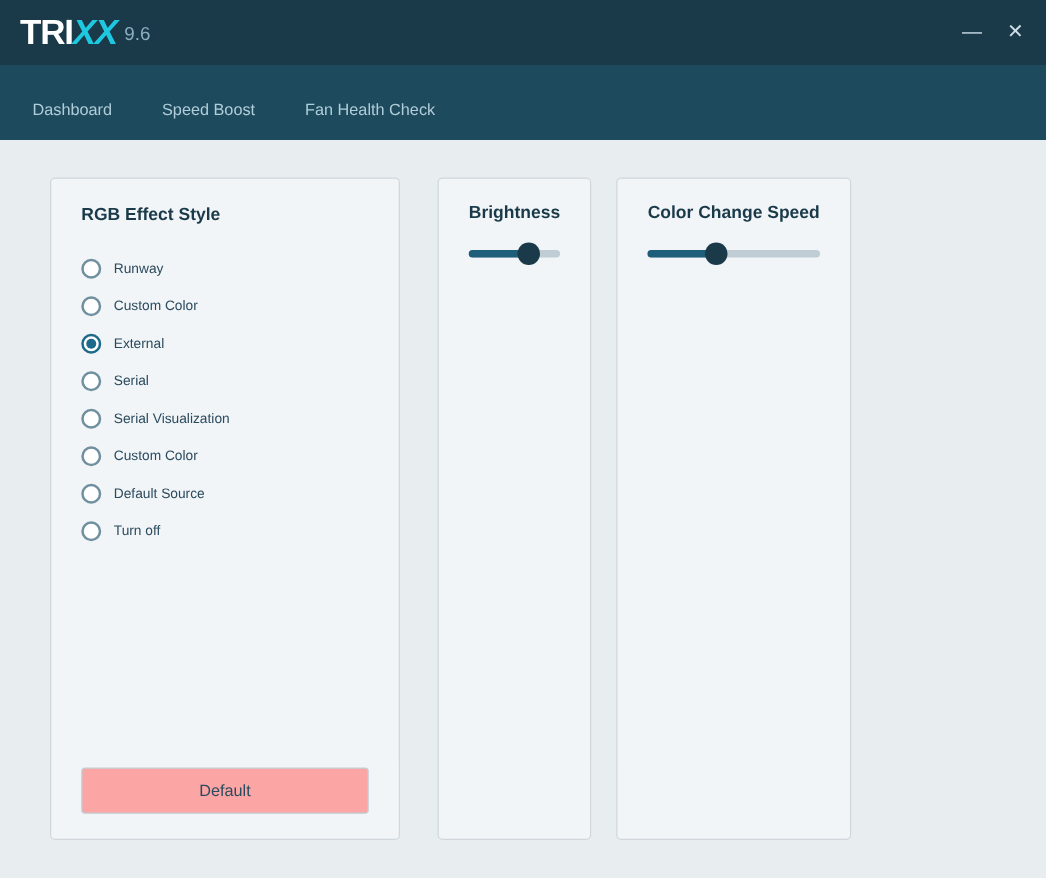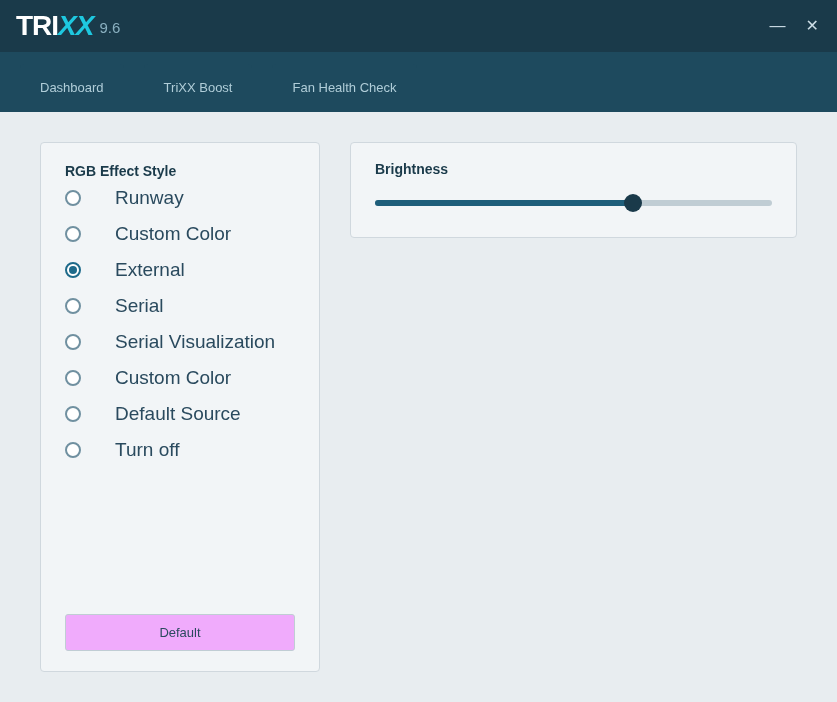--- a/index.html
+++ b/index.html
@@ -56,22 +56,21 @@
       padding: 2px 6px;
       line-height: 1;
     }
 
     
     #tabbar {
       background: #1e4a5e;
       height: 60px;
       display: flex;
       align-items: flex-end;
-      padding-left: 20px;
-      gap: 20px;
+      padding-left: 6px;
     }
     .tab {
       height: 48px;
       padding: 0 20px;
       display: flex;
       align-items: center;
       justify-content: center;
       text-align: center;
       font-size: 13px;
       color: #b0cdd8;
@@ -105,21 +104,21 @@
       padding: 20px 24px;
       min-width: 280px;
       max-width: 280px;
       display: flex;
       flex-direction: column;
     }
     #panel-title {
       font-size: 14px;
       font-weight: 600;
       color: #1a3a4a;
-      margin-bottom: 8px;
+      margin-bottom: 28px;
     }
     .radio-item {
       display: flex;
       align-items: center;
       gap: 10px;
       margin-bottom: 14px;
       cursor: pointer;
     }
     .radio-item input[type="radio"] {
       appearance: none;
@@ -141,41 +140,40 @@
       content: '';
       position: absolute;
       top: 2px;
       left: 2px;
       width: 8px;
       height: 8px;
       border-radius: 50%;
       background: #1e6a8a;
     }
     .radio-label {
-      font-size: 19px;
+      font-size: 11px;
       color: #2a4a5e;
-      margin-left: 24px;
     }
     #default-btn {
       margin-top: auto;
       padding: 10px 12px;
-      background: #f0abfc;
+      background: #fca5a5;
       border: 1px solid #c0cdd4;
       border-radius: 3px;
       font-size: 13px;
       color: #2a4a5e;
       cursor: pointer;
       text-align: center;
     }
 
     
     #right-panel {
       flex: 1;
       display: flex;
-      flex-direction: column;
+      flex-direction: row;
       gap: 20px;
     }
     .control-card {
       background: #f2f5f7;
       border: 1px solid #d0d8de;
       border-radius: 4px;
       padding: 18px 24px 22px 24px;
     }
     .control-title {
       font-size: 14px;
@@ -251,21 +249,21 @@
     <span id="version-text">9.6</span>
   </div>
   <div id="window-controls">
     <button class="win-btn">—</button>
     <button class="win-btn">✕</button>
   </div>
 </div>
 
 <div id="tabbar">
   <button class="tab">Dashboard</button>
-  <button class="tab">TriXX Boost</button>
+  <button class="tab">Speed Boost</button>
   <button class="tab" style="white-space: pre-line;">Fan Health Check</button>
 </div>
 
 <div id="main-content">
 
   <div id="left-panel">
     <div id="panel-title">RGB Effect Style</div>
 
     <label class="radio-item">
       <input type="radio" name="rgb-effect" style="">
@@ -308,15 +306,24 @@
     <div class="control-card">
       <div class="control-title">Brightness</div>
       <div class="custom-slider">
         <div class="slider-bg"></div>
         <div class="slider-fill" style="width: 65%;"></div>
         <div class="slider-thumb" style="left: 65%;"></div>
         <input type="range" min="0" max="100" value="65" style="position: absolute; top: 0px; left: 0px; width: 100%; height: 100%; opacity: 0; cursor: pointer;">
       </div>
     </div>
 
+    <div class="control-card">
+      <div class="control-title">Color Change Speed</div>
+      <div class="custom-slider">
+        <div class="slider-bg"></div>
+        <div class="slider-fill" style="width: 40%;"></div>
+        <div class="slider-thumb" style="left: 40%;"></div>
+        <input type="range" min="0" max="100" value="40" style="position: absolute; top: 0px; left: 0px; width: 100%; height: 100%; opacity: 0; cursor: pointer;">
+      </div>
+    </div>
 
   </div>
 </div>
 
 </body></html>

